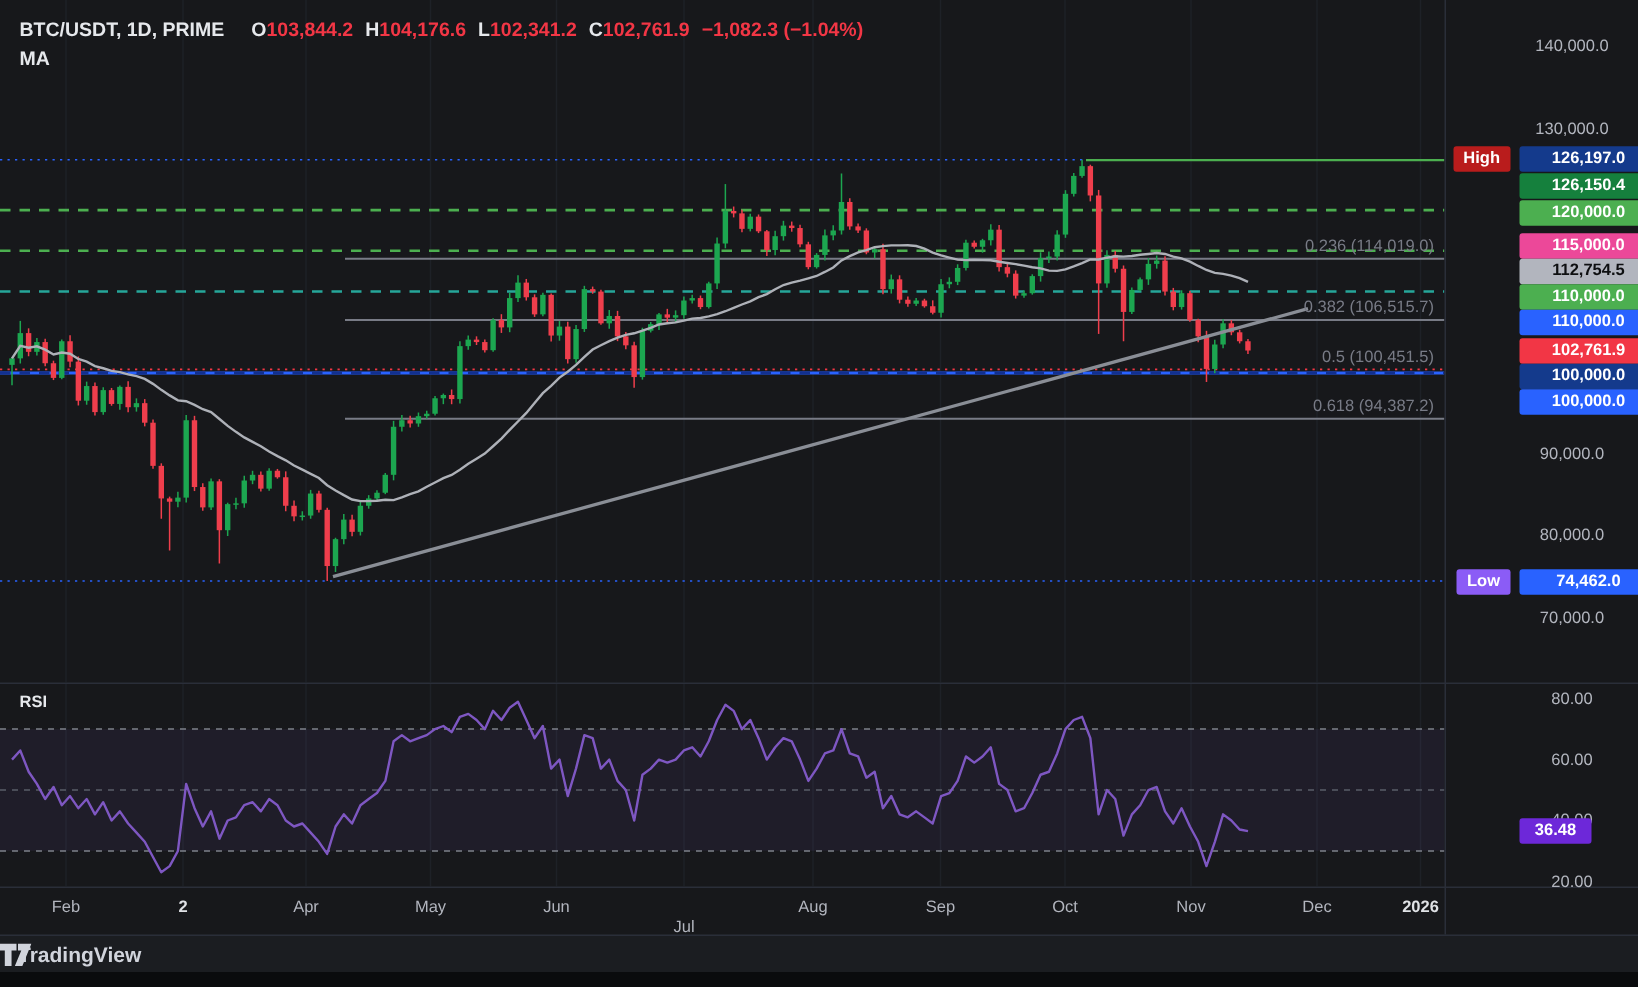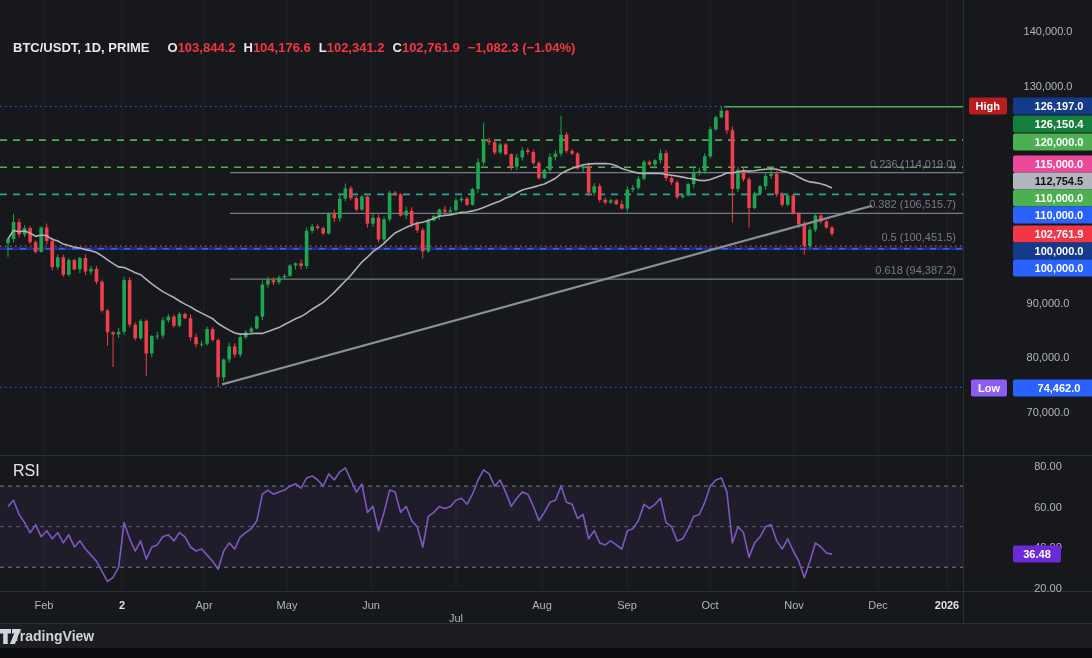--- a/index.html
+++ b/index.html
@@ -1,27 +1,27 @@
 <!DOCTYPE html>
 <html><head>
 <meta charset="utf-8">
 <style>
   html,body{margin:0;padding:0;background:#000;}
   .app{position:relative;width:1092px;height:658px;background:#17181B;overflow:hidden;
        font-family:"Liberation Sans",sans-serif;-webkit-font-smoothing:antialiased;}
   svg{display:block;position:absolute;left:0;}
   #price-svg{top:0;}
   #rsi-svg{top:455px;}
-  .legend{position:absolute;left:13px;top:10px;z-index:5;font-size:13px;line-height:19px;white-space:nowrap;margin-top:28px;}
+  .legend{position:absolute;left:13px;top:10px;z-index:5;font-size:13px;line-height:19px;white-space:nowrap;}
   .legend .sym{color:#E6E8EC;font-weight:700;margin-right:10px;}
   .legend .lt{color:#E6E8EC;font-weight:700;margin-left:8px;}
   .legend .vl{color:#F23645;font-weight:600;}
   .legend .chg{color:#F23645;font-weight:600;margin-left:8px;}
   .legend .ind{color:#E6E8EC;font-weight:700;}
-  .rsi-title{position:absolute;left:13px;top:462px;z-index:5;color:#E6E8EC;font-size:16px;font-weight:400;}
+  .rsi-title{position:absolute;left:13px;top:462px;z-index:5;color:#E6E8EC;font-size:11px;font-weight:700;}
   .price-axis{position:absolute;left:963px;top:0;width:129px;height:623px;border-left:1px solid #2A2E39;z-index:4;}
   .plain-lbl{position:absolute;left:49px;width:70px;text-align:center;color:#B2B5BE;font-size:11px;transform:translateY(-50%);}
   .badge{position:absolute;left:49px;width:92px;height:17px;line-height:17px;text-align:center;
          font-size:11px;font-weight:700;border-radius:2px;transform:translateY(-50%);color:#fff;}
   .marker-word{position:absolute;right:86px;height:17px;line-height:17px;padding:0 7px;
          font-size:11px;font-weight:700;border-radius:2px;transform:translateY(-50%);color:#fff;}
   .time-axis{position:absolute;left:0;top:591px;width:963px;height:32px;z-index:4;}
   .t-lbl{position:absolute;top:8px;transform:translateX(-50%);color:#B2B5BE;font-size:11px;}
   .t-lbl.bold{color:#E0E2E6;font-weight:700;}
   .sep{position:absolute;background:#2A2E39;z-index:3;}
@@ -384,20 +384,23 @@
       <line x1="0" x2="963" y1="31.056716417910444" y2="31.056716417910444" stroke="#7E818A" stroke-dasharray="4 4" stroke-width="1"></line>
       <line x1="0" x2="963" y1="112.25074626865671" y2="112.25074626865671" stroke="#7E818A" stroke-dasharray="4 4" stroke-width="1"></line>
       <line x1="0" x2="963" y1="71.65373134328357" y2="71.65373134328357" stroke="#5A5E68" stroke-dasharray="4 4" stroke-width="1"></line>
       <polyline points="8.0,51.4 13.5,45.3 19.1,59.5 24.6,67.6 30.1,77.7 35.7,69.6 41.2,81.8 46.7,75.7 52.2,83.8 57.8,77.7 63.3,87.9 68.8,79.8 74.4,92.0 79.9,85.9 85.4,94.0 91.0,100.1 96.5,106.2 102.0,116.3 107.5,126.5 113.1,122.4 118.6,112.3 124.1,67.6 129.7,83.8 135.2,96.0 140.7,85.9 146.3,104.1 151.8,92.0 157.3,89.9 162.8,81.8 168.4,79.8 173.9,85.9 179.4,77.7 185.0,81.8 190.5,92.0 196.0,96.0 201.6,94.0 207.1,100.1 212.6,106.2 218.1,114.3 223.7,96.0 229.2,87.9 234.7,94.0 240.3,81.8 245.8,77.7 251.3,73.7 256.9,65.6 262.4,39.2 267.9,35.1 273.4,39.2 279.0,37.1 284.5,35.1 290.0,31.1 295.6,29.0 301.1,33.1 306.6,22.9 312.2,20.9 317.7,25.0 323.2,31.1 328.7,18.9 334.3,25.0 339.8,16.8 345.3,12.8 350.9,25.0 356.4,37.1 361.9,29.0 367.4,57.4 373.0,51.4 378.5,75.7 384.0,57.4 389.6,35.1 395.1,37.1 400.6,57.4 406.2,51.4 411.7,65.6 417.2,71.7 422.8,92.0 428.3,61.5 433.8,57.4 439.3,51.4 444.9,53.4 450.4,51.4 455.9,45.3 461.5,43.2 467.0,49.3 472.5,39.2 478.1,25.0 483.6,14.8 489.1,18.9 494.6,31.1 500.2,25.0 505.7,37.1 511.2,51.4 516.8,43.2 522.3,37.1 527.8,39.2 533.4,51.4 538.9,65.6 544.4,57.4 549.9,47.3 555.5,45.3 561.0,31.1 566.5,47.3 572.1,49.3 577.6,63.5 583.1,59.5 588.6,83.8 594.2,75.7 599.7,87.9 605.2,89.9 610.8,85.9 616.3,89.9 621.8,94.0 627.4,75.7 632.9,73.7 638.4,65.6 644.0,49.3 649.5,53.4 655.0,49.3 660.5,43.2 666.1,67.6 671.6,71.7 677.1,85.9 682.7,83.8 688.2,73.7 693.7,61.5 699.3,59.5 704.8,47.3 710.3,31.1 715.8,25.0 721.4,22.9 726.9,37.1 732.4,87.9 738.0,71.7 743.5,77.7 749.0,102.1 754.6,87.9 760.1,81.8 765.6,71.7 771.1,69.6 776.7,85.9 782.2,94.0 787.7,83.8 793.3,96.0 798.8,106.2 804.3,122.4 809.9,106.2 815.4,87.9 820.9,92.0 826.4,98.0 832.0,99.1" fill="none" stroke="#7E57C2" stroke-width="1.6" stroke-linejoin="round"></polyline>
     </svg>
 
   <div class="legend">
     <div>
       <span class="sym">BTC/USDT, 1D, PRIME</span><span class="lt">O</span><span class="vl">103,844.2</span><span class="lt">H</span><span class="vl">104,176.6</span><span class="lt">L</span><span class="vl">102,341.2</span><span class="lt">C</span><span class="vl">102,761.9</span><span class="chg">−1,082.3 (−1.04%)</span>
     </div>
+    <div>
+      <span class="ind">MA</span>
+    </div>
   </div>
 
   <span class="rsi-title">RSI</span>
 
   <div class="price-axis" id="price-axis">
       <div class="plain-lbl" style="top: 31px;">140,000.0</div>
       <div class="plain-lbl" style="top: 86px;">130,000.0</div>
       <div class="marker-word" style="top: 106px; background: #b91c1c;">High</div>
       <div class="badge" style="top: 106px; background: rgb(20, 58, 140);">126,197.0</div>
       <div class="badge" style="top: 124px; background: #15803d;">126,150.4</div>

